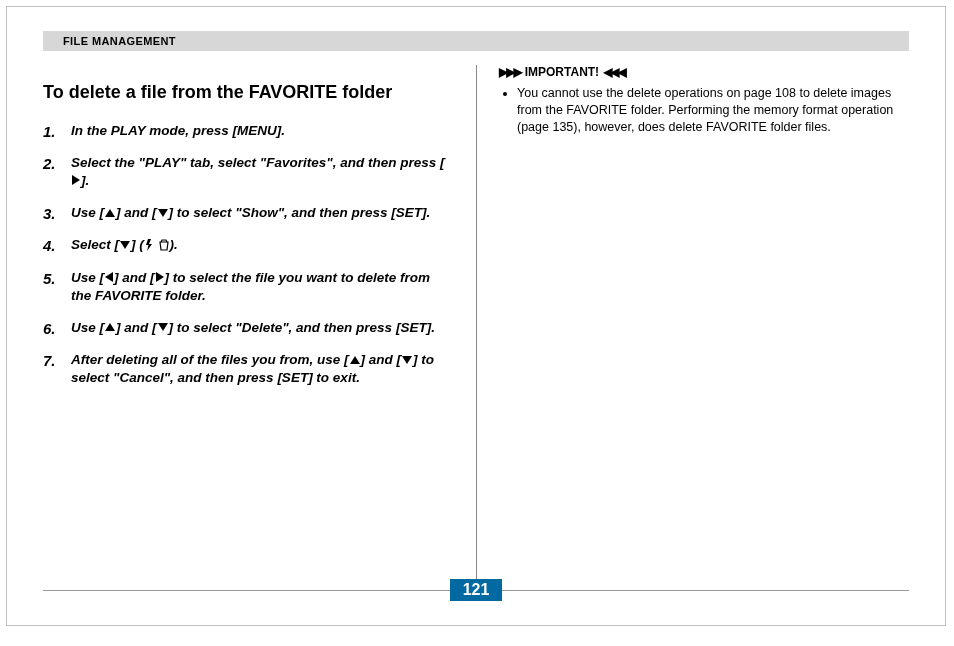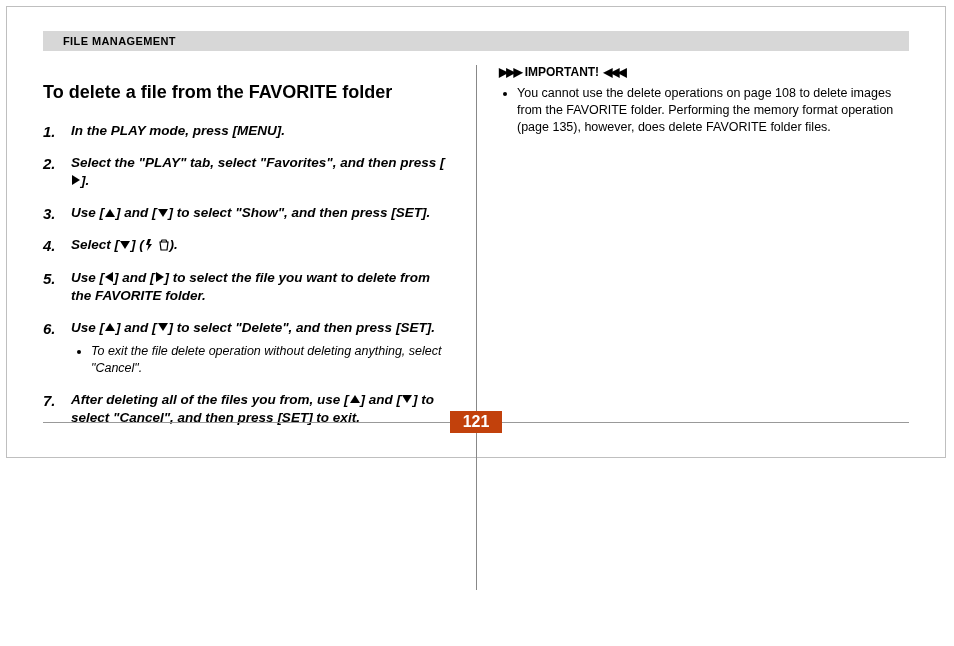--- a/index.html
+++ b/index.html
@@ -8,21 +8,21 @@
     background: #fff;
     font-family: Arial, Helvetica, sans-serif;
     width: 954px;
     height: 646px;
     position: relative;
     color: #000;
   }
   .page {
     border: 1px solid #bfbfbf;
     width: 940px;
-    height: 452px;
+    height: 620px;
     margin: 6px;
     position: relative;
     box-sizing: border-box;
   }
   .header-bar {
     background: #d7d7d7;
     height: 20px;
     margin: 24px 36px 0 36px;
     display: flex;
     align-items: center;
@@ -112,21 +112,21 @@
     display: flex;
     align-items: center;
     justify-content: center;
   }
   .page-number-wrap .line {
     flex: 1;
     height: 1px;
     background: #999;
   }
   .page-number {
-    background: #c2410c;
+    background: #0369a1;
     color: #fff;
     font-weight: bold;
     font-size: 16px;
     width: 52px;
     height: 22px;
     display: flex;
     align-items: center;
     justify-content: center;
     margin: 0 0px;
   }
@@ -178,23 +178,20 @@
               <path d="M1 3 h8 l-1 8 h-6 Z M3 1 h4 l1 2 h-6 Z" fill="none" stroke="#000" stroke-width="1.2"></path>
             </svg><span>).</span>
         </li>
 
         <li>
           <span>Use [</span><span class="tri tri-left"></span><span>] and [</span><span class="tri tri-right"></span><span>] to select the file you want to delete from the FAVORITE folder.</span>
         </li>
 
         <li>
           <span>Use [</span><span class="tri tri-up"></span><span>] and [</span><span class="tri tri-down"></span><span>] to select "Delete", and then press [SET].</span>
-          <ul class="sub">
-            <li>To exit the file delete operation without deleting anything, select "Cancel".</li>
-          </ul>
         </li>
 
         <li>
           <span>After deleting all of the files you from, use [</span><span class="tri tri-up"></span><span>] and [</span><span class="tri tri-down"></span><span>] to select "Cancel", and then press [SET] to exit.</span>
         </li>
 
       </ol>
     </div>
 
     <div class="col col-right">

